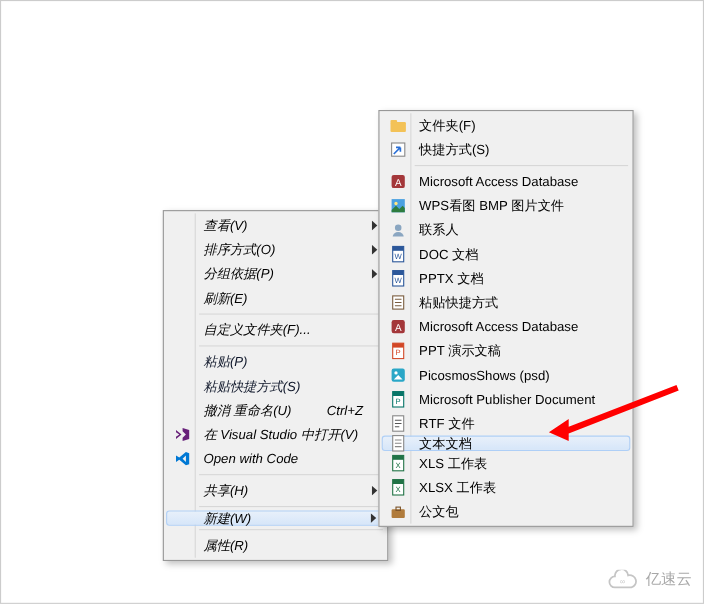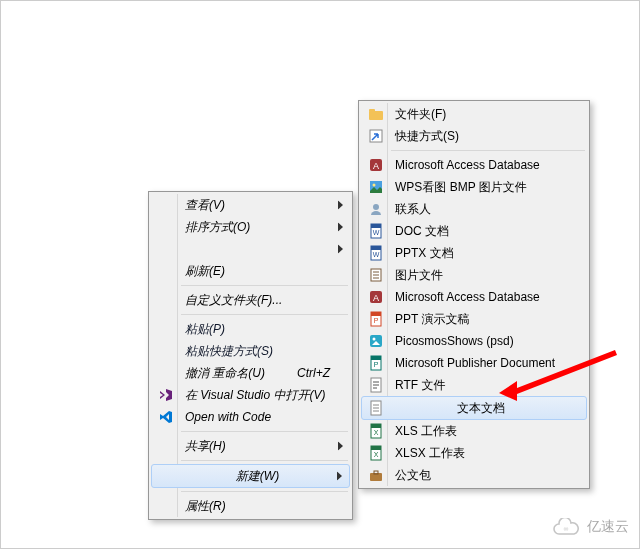--- a/index.html
+++ b/index.html
@@ -52,40 +52,39 @@
     right: 6px;
     top: 50%;
     transform: translateY(-50%);
   }
   .menu-item.disabled .label,
   .menu-item.disabled .shortcut { color: #0f172a; }
   .menu-item.highlight {
     background: linear-gradient(#e8f0fa, #d6e6f9);
     border: 1px solid #aecff7;
     border-radius: 3px;
-    height: 24px;
+    height: 14px;
     padding: 0 19px 0 1px;
-    text-align: center;
   }
   .menu-item.highlight .gutter { height: 20px; }
   .menu-sep {
     height: 1px;
     margin: 3px 2px 3px 30px;
     background: #d7d7d7;
   }
   .gutter-line {
     position: absolute;
     left: 28px; top: 2px; bottom: 2px;
     width: 1px;
     background: #d7d7d7;
     pointer-events: none;
   }
 
   #ctx-menu { left: 147px; top: 190px; width: 205px; font-style: italic; }
-  #sub-menu { left: 357px; top: 99px; width: 232px; }
+  #sub-menu { left: 343px; top: 99px; width: 232px; }
 
   
   .ico { width: 16px; height: 16px; display: inline-block; }
   svg { display: block; }
 
   
   .watermark {
     position: absolute;
     right: 10px; bottom: 10px;
     display: flex; gap: 6px;
@@ -126,20 +125,21 @@
       <span class="gutter"></span>
       <span class="label">排序方式(O)</span>
       <span class="arrow">
           <svg width="6" height="9">
             <path d="M0 0 L5 4.5 L0 9 Z" fill="#333"></path>
           </svg>
         </span>
     </div>
     <div class="menu-item">
       <span class="gutter"></span>
+      <span class="label">分组依据(P)</span>
       <span class="arrow">
           <svg width="6" height="9">
             <path d="M0 0 L5 4.5 L0 9 Z" fill="#333"></path>
           </svg>
         </span>
     </div>
     <div class="menu-item">
       <span class="gutter"></span>
       <span class="label">刷新(E)</span>
     </div>
@@ -286,21 +286,21 @@
         </span>
         <span class="label">PPTX 文档</span>
       </div>
       <div class="menu-item">
         <span class="gutter">
           <svg class="ico" viewBox="0 0 16 16">
             <rect x="3" y="2" width="10" height="12" fill="#fff" stroke="#7a5c3e"></rect>
             <path d="M5 5 h6 M5 8 h6 M5 11 h6" stroke="#7a5c3e"></path>
           </svg>
         </span>
-        <span class="label">图片文件</span>
+        <span class="label">粘贴快捷方式</span>
       </div>
       <div class="menu-item">
         <span class="gutter">
           <svg class="ico" viewBox="0 0 16 16">
             <rect x="2" y="2" width="12" height="12" rx="2" fill="#a4373a"></rect>
             <text x="8" y="12" text-anchor="middle" font-size="9" fill="#fff">A</text>
           </svg>
         </span>
         <span class="label">Microsoft Access Database</span>
       </div>

